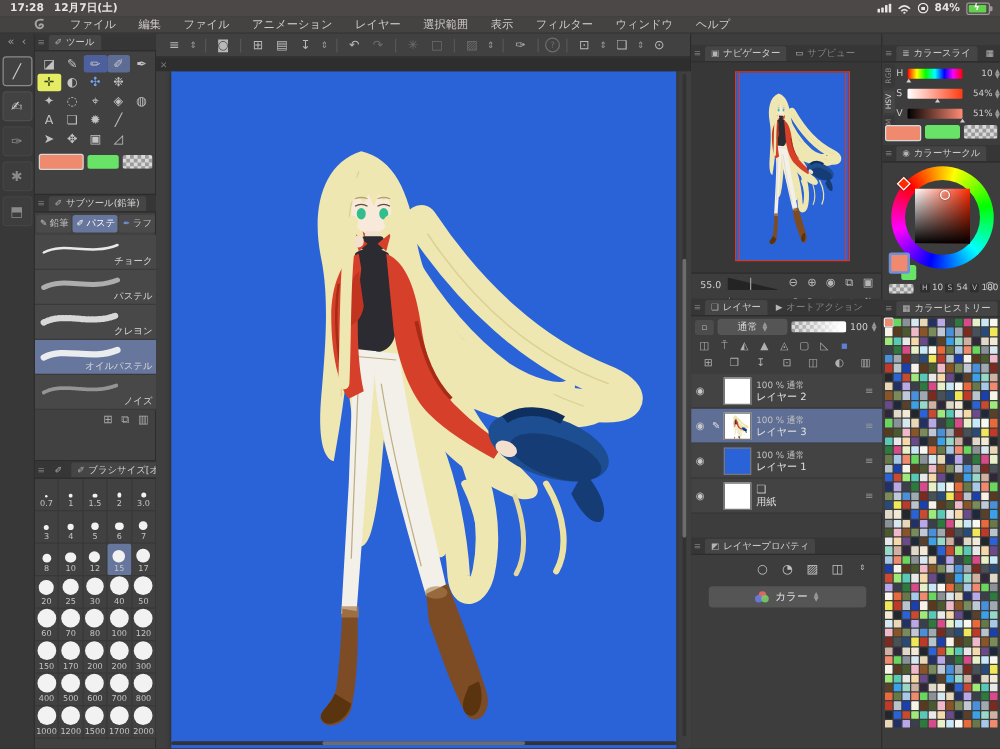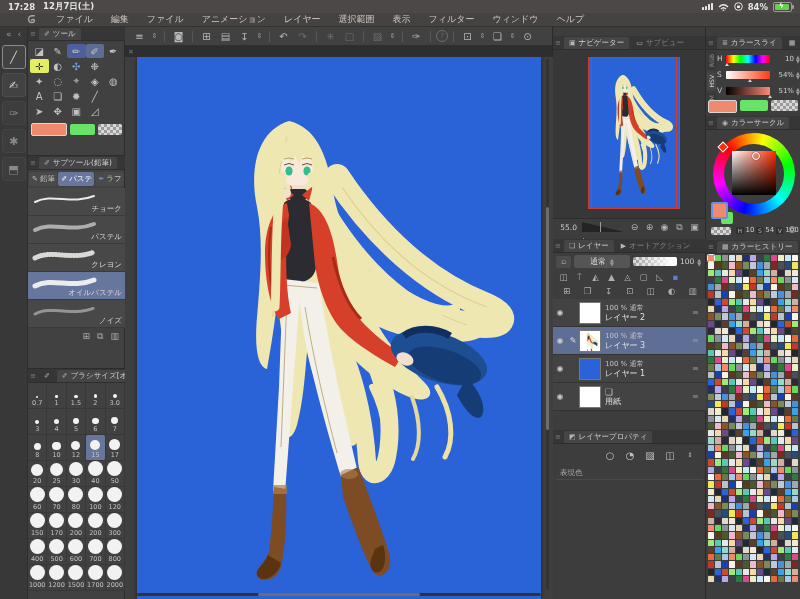--- a/index.html
+++ b/index.html
@@ -774,21 +774,32 @@
             <span>レイヤープロパティ</span>
           </span>
       </div>
       <div class="lp-icons" id="effect-icons">
           <span class="lp-ic">○</span>
           <span class="lp-ic">◔</span>
           <span class="lp-ic">▨</span>
           <span class="lp-ic">◫</span>
           <span class="lp-ic stepper" style="font-size: 6px;">⇕</span>
         </div>
-      <div class="lp-label">表現色</div>
+      <div class="lp-drop">
+        <span class="tridots">
+            <i></i>
+            <i></i>
+            <i></i>
+          </span>
+        <span>カラー</span>
+        <span class="stepper">
+            <span>▲</span>
+            <span>▼</span>
+          </span>
+      </div>
     </div>
   </div>
 
   <div id="rcol2">
     <div class="phead" style="margin-top:9px">
         <span class="pm">≡</span>
       <span class="ptab">
           <span class="ic">≣</span>
           <span>カラースライ</span>
         </span>

